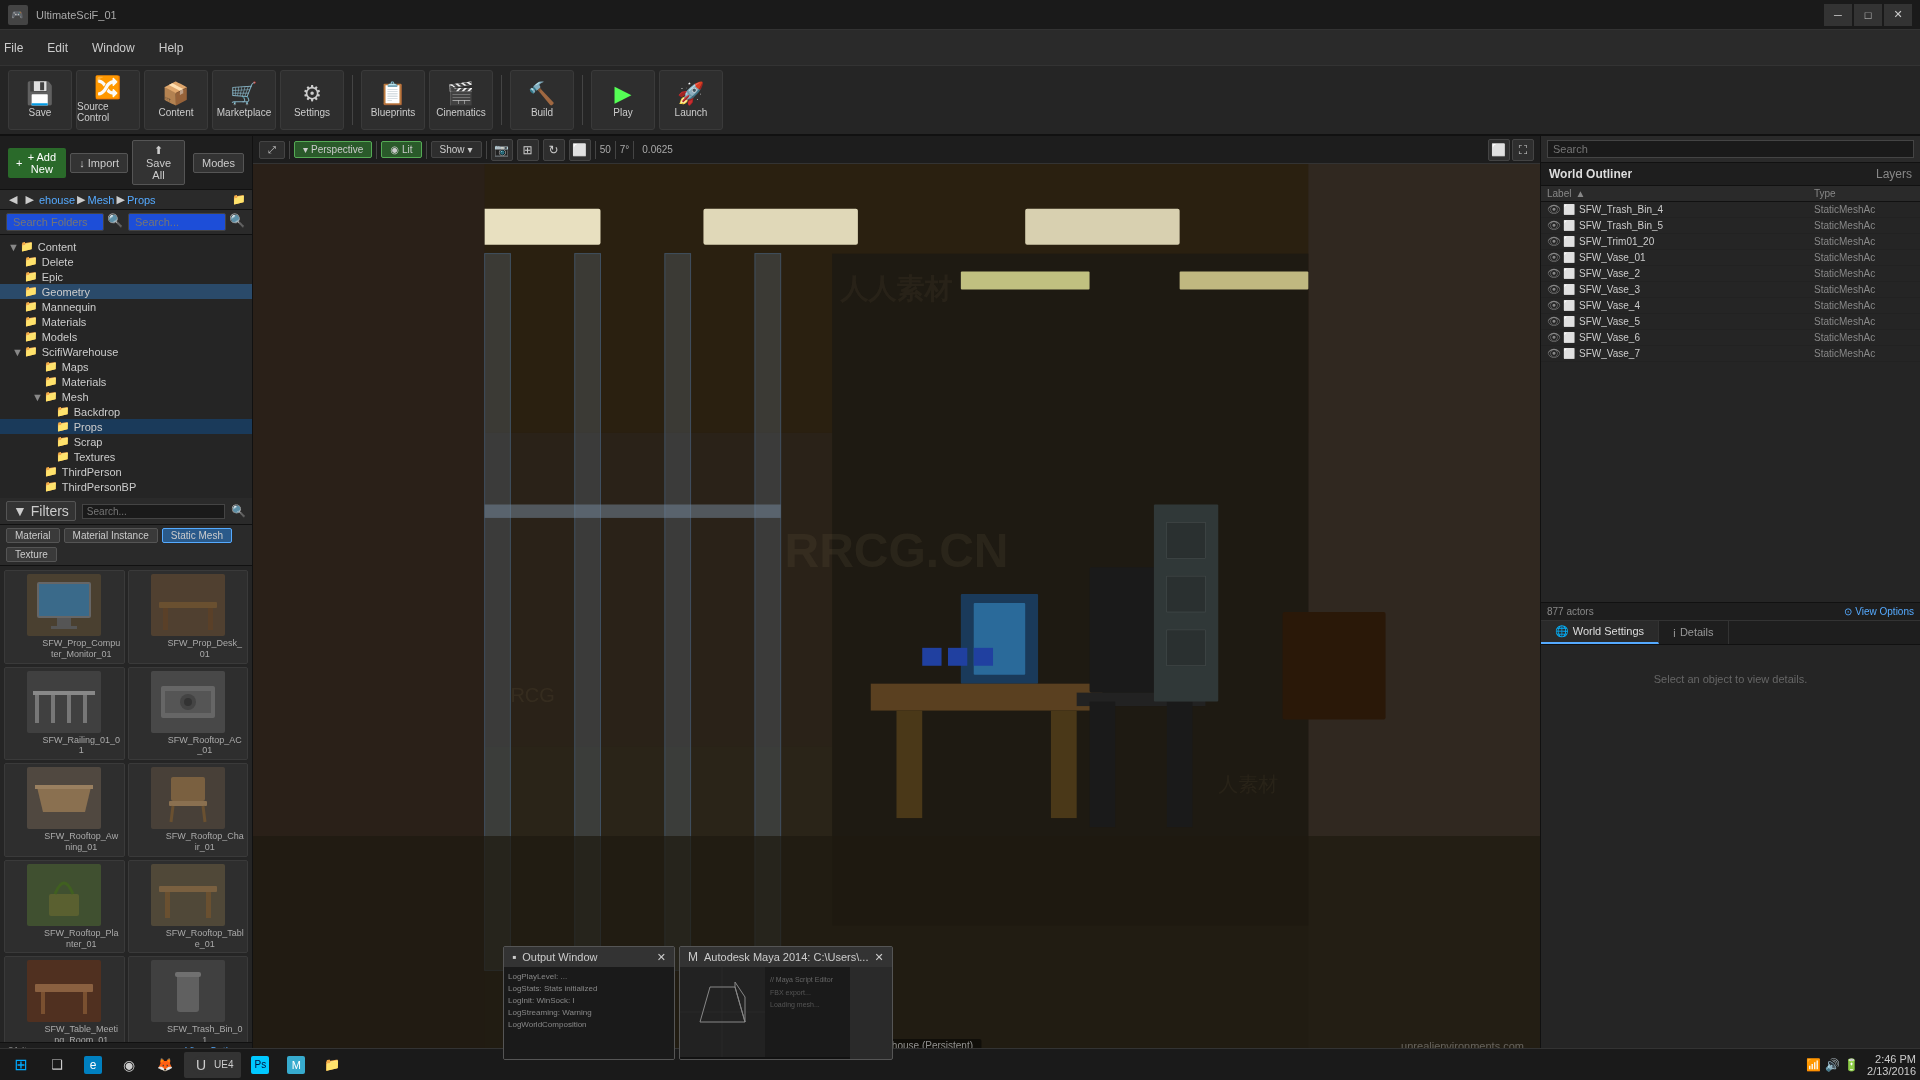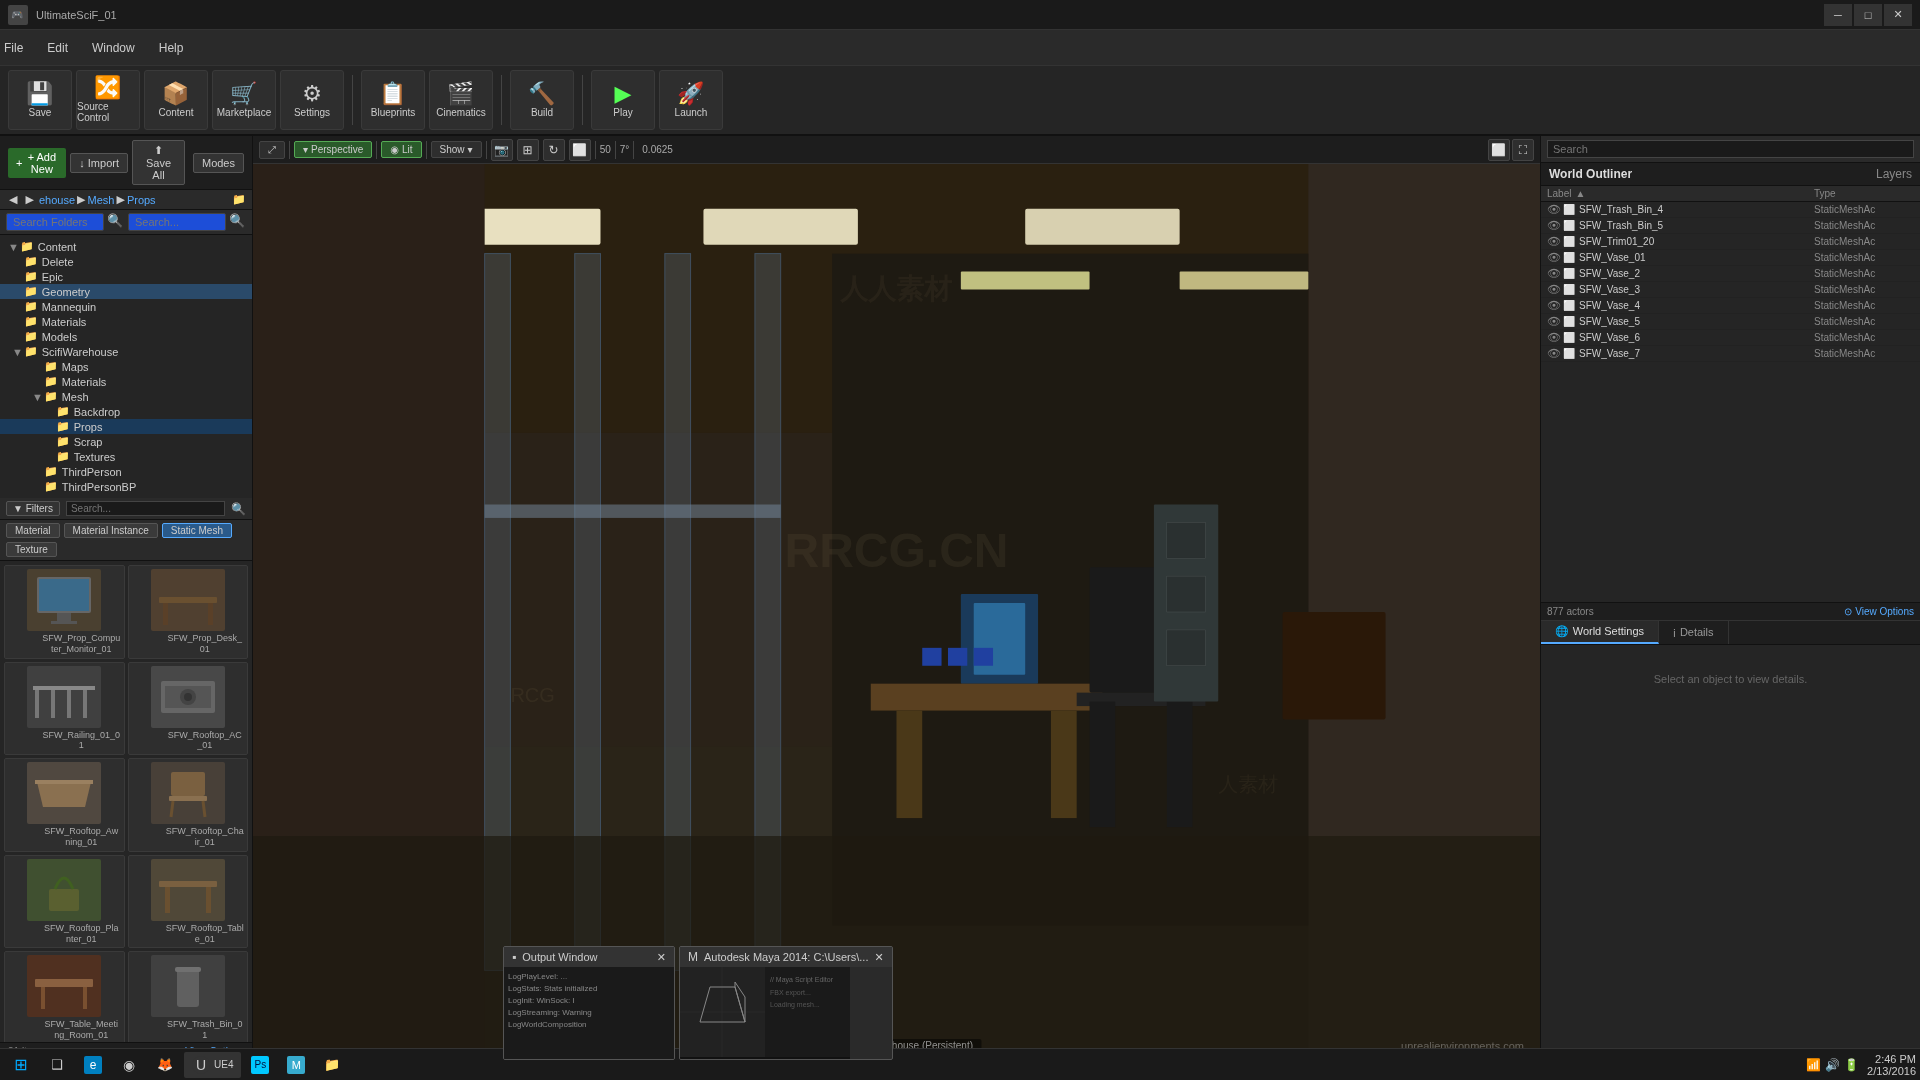--- a/index.html
+++ b/index.html
@@ -37,21 +37,21 @@
     #cb-breadcrumb { display: flex; align-items: center; padding: 2px 6px; background: #2a2a2a; border-bottom: 1px solid #111; font-size: 11px; gap: 2px; }
     #cb-breadcrumb .nav-arrow { cursor: pointer; padding: 1px 3px; }
     #cb-search { padding: 3px 6px; background: #2a2a2a; border-bottom: 1px solid #111; display: flex; gap: 4px; }
     #cb-search input { flex: 1; background: #1d4ed8; border: 1px solid #444; color: #ccc; padding: 2px 6px; font-size: 11px; border-radius: 2px; }
     #cb-tree { padding: 4px 0; overflow-y: auto; }
     .tree-item { display: flex; align-items: center; padding: 1px 4px 1px 8px; cursor: pointer; font-size: 11px; }
     .tree-item .arrow { width: 12px; display: inline-block; color: #888; }
     .tree-item .folder-icon { margin-right: 4px; }
     .tree-indent { padding-left: 12px; }
     #cb-filters { padding: 3px 6px; background: #2a2a2a; border-bottom: 1px solid #111; display: flex; align-items: center; gap: 6px; }
-    #cb-filters .filter-btn { background: #333; border: 1px solid #555; color: #ccc; padding: 1px 6px; font-size: 10px; border-radius: 2px; cursor: pointer; }
+    #cb-filters .filter-btn { background: #333; border: 1px solid #555; color: #ccc; padding: 1px 6px; font-size: 14px; border-radius: 2px; cursor: pointer; }
     #cb-filter-tags { padding: 3px 6px; background: #2a2a2a; border-bottom: 1px solid #111; display: flex; gap: 4px; flex-wrap: wrap; }
     .filter-tag { background: #3a3a3a; border: 1px solid #555; color: #ccc; padding: 1px 8px; font-size: 10px; border-radius: 2px; cursor: pointer; }
     .filter-tag.active { background: #2a5a8a; border-color: #5af; }
     #cb-grid { flex: 1; overflow-y: auto; padding: 4px; display: grid; grid-template-columns: repeat(2, 1fr); gap: 3px; }
     .asset-item { background: #2e2e2e; border: 1px solid #3a3a3a; border-radius: 2px; cursor: pointer; display: flex; flex-direction: column; align-items: center; padding: 3px; }
     .asset-thumb { width: 74px; height: 62px; background: #3a3a3a; border-radius: 2px; display: flex; align-items: center; justify-content: center; overflow: hidden; }
     .asset-name { font-size: 9px; color: #aaa; text-align: center; margin-top: 2px; line-height: 1.2; word-break: break-all; margin-left: 34px; }
     #cb-footer { padding: 3px 8px; background: #1e1e1e; border-top: 1px solid #111; display: flex; align-items: flex-start; gap: 8px; font-size: 10px; color: #888; }
 
     

